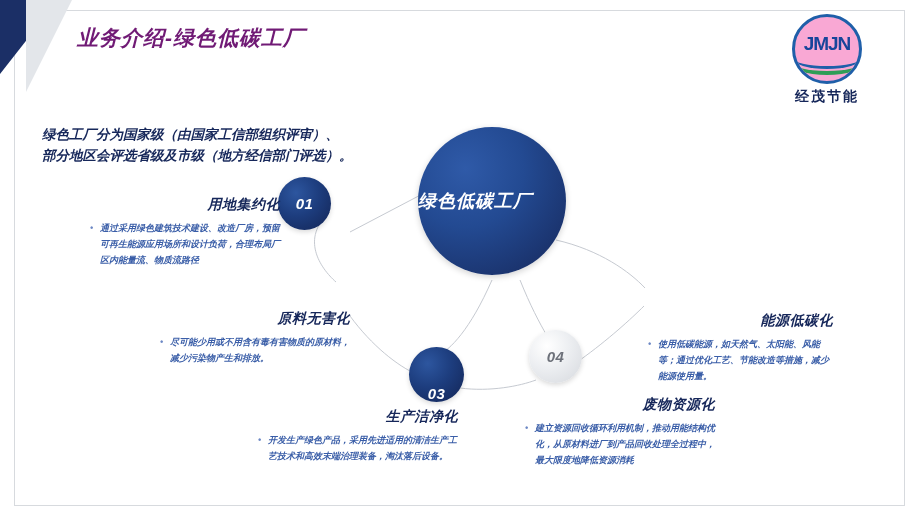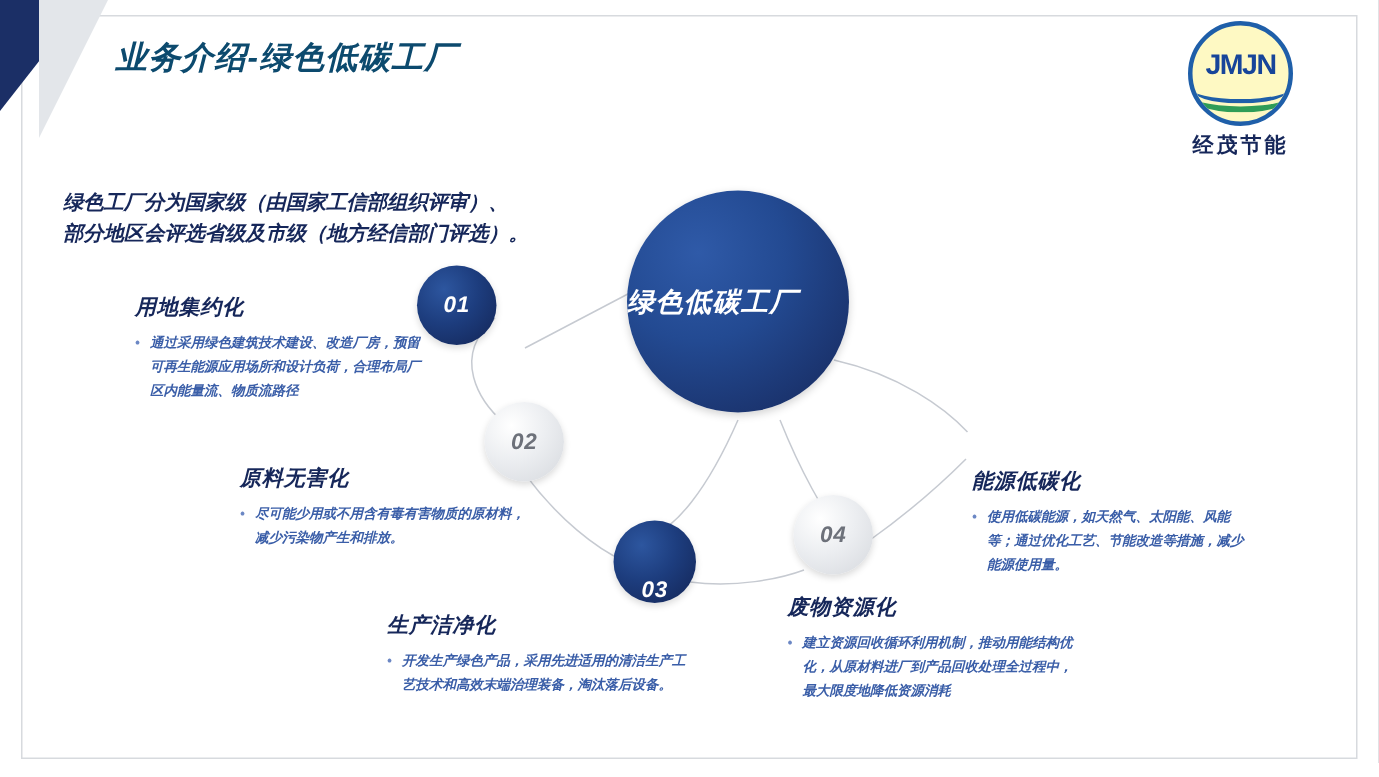--- a/index.html
+++ b/index.html
@@ -38,39 +38,39 @@
     width: 891px; height: 496px;
     border: 1px solid #d7dade;
     box-sizing: border-box;
   }
   .title {
     position: absolute;
     left: 77px;
     top: 24px;
     font-size: 21px;
     font-weight: bold;
-    color: #0c4a6e;
+    color: #701a75;
     letter-spacing: 1px;
     font-style: italic;
   }
   
   .logo {
     position: absolute;
     right: 34px;
     top: 14px;
     width: 116px;
     text-align: center;
   }
   .logo-circle {
     width: 64px; height: 64px;
     margin: 0 auto;
     border-radius: 50%;
     border: 3px solid #1f5fa9;
     position: relative;
-    background: #fef9c3;
+    background: #f9a8d4;
     overflow: hidden;
   }
   .logo-text-main {
     position: absolute;
     left: 0; right: 0; top: 16px;
     font-size: 19px;
     font-weight: bold;
     color: #17459a;
     letter-spacing: -1px;
   }
@@ -155,20 +155,21 @@
   .blk {
     position: absolute;
   }
   .blk h3 {
     margin: 0 0 6px 0;
     font-size: 14px;
     font-weight: bold;
     color: #16275a;
     font-style: italic;
     letter-spacing: 0.5px;
+    text-align: right;
   }
   .blk p {
     margin: 0;
     font-size: 9px;
     color: #3a5ea8;
     line-height: 16px;
     font-style: italic;
     font-weight: bold;
     position: relative;
     padding-left: 10px;
@@ -221,23 +222,20 @@
       </g>
     </svg>
 
     <div class="hub">
       <span>绿色低碳工厂</span>
     </div>
 
     <div class="node dark" style="left:278px; top:177px; width:53px; height:53px;">
       <span>01</span>
     </div>
-    <div class="node light" style="left:323px; top:268px; width:53px; height:53px;">
-      <span>02</span>
-    </div>
     <div class="node dark" style="left:409px; top:347px; width:55px; height:55px;align-items:flex-end;">
       <span>03</span>
     </div>
     <div class="node light" style="left:529px; top:330px; width:53px; height:53px;">
       <span>04</span>
     </div>
 
     <div class="blk" style="left:90px; top:196px; width:190px;">
       <h3>用地集约化</h3>
       <p>通过采用绿色建筑技术建设、改造厂房，预留可再生能源应用场所和设计负荷，合理布局厂区内能量流、物质流路径</p>

